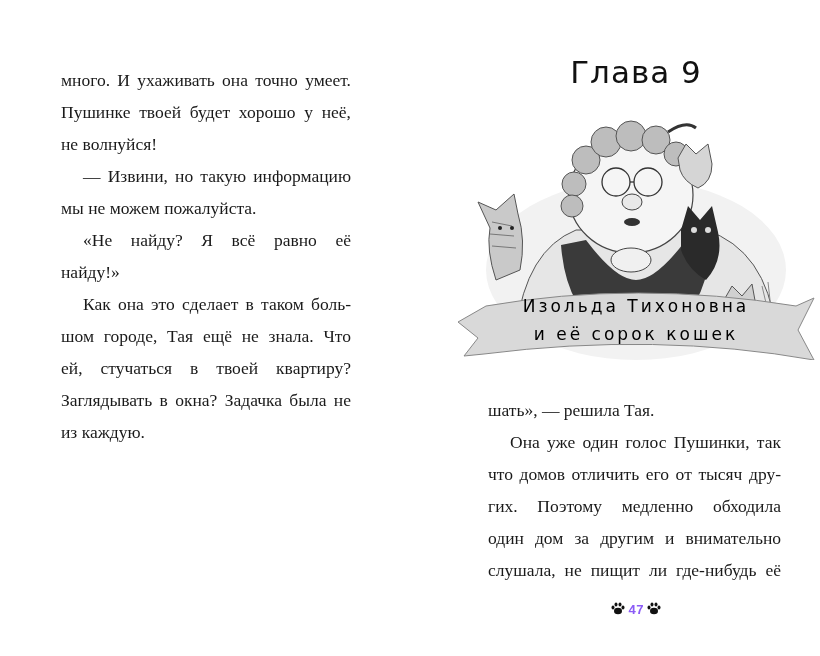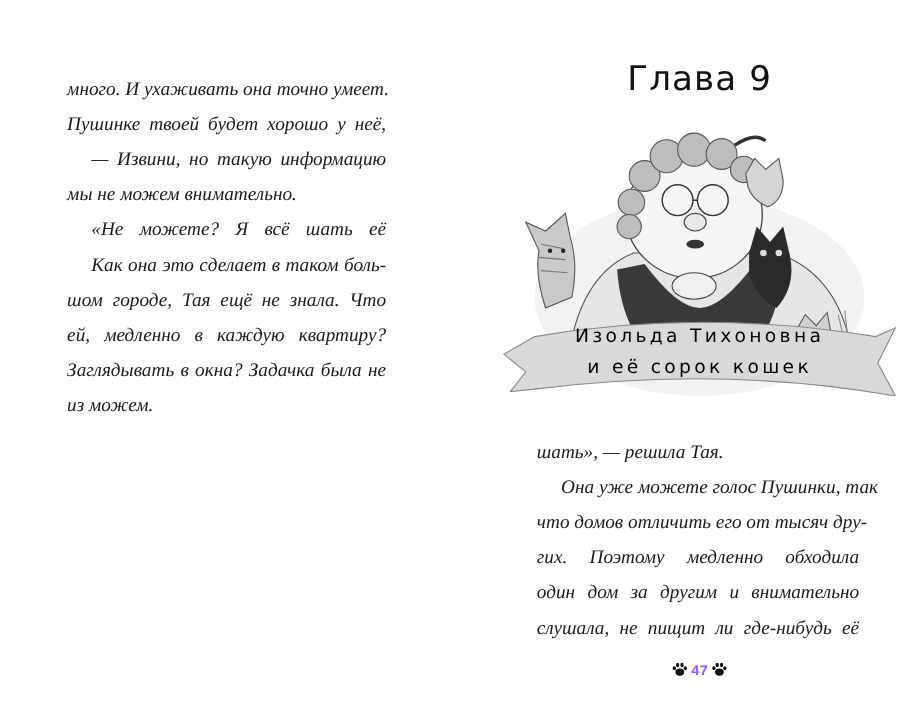--- a/index.html
+++ b/index.html
@@ -4,54 +4,56 @@
 <style>
   html, body { margin:0; padding:0; background:#ffffff; }
   body { width:820px; height:656px; position:relative; overflow:hidden;
          font-family:"Liberation Serif","DejaVu Serif",serif; color:#1a1a1a; }
   .page { position:absolute; top:0; height:656px; }
   .left { left:0; width:410px; }
   .right { left:431px; width:410px; }
   .text { position:absolute; font-size:17.5px; line-height:32px; text-align:justify; }
   .left .text { left:61px; top:64px; width:290px; }
   .para { margin:0; text-indent:0; }
-  .line { display:block; text-align:justify; text-align-last:justify; white-space:nowrap;font-style:italic; }
+  .line { display:block; text-align:justify; text-align-last:justify; white-space:nowrap; }
   .line.last { text-align-last:left; }
   .chapter-title { position:absolute; left:0; width:410px; top:54px; text-align:center;
                    font-family:"DejaVu Sans","Liberation Sans",sans-serif; font-size:31px; letter-spacing:1px; color:#111; }
   .illustration { position:absolute; left:25px; top:110px; width:360px; height:250px; }
   .banner-text { position:absolute; left:0; width:410px; text-align:center;
                  font-family:"DejaVu Sans","Liberation Sans",sans-serif; font-size:17px; letter-spacing:3px; color:#000000; }
   .rtext { position:absolute; left:57px; top:394px; width:293px; font-size:17.5px; line-height:32px; }
   .folio { position:absolute; left:0; width:410px; top:602px; text-align:center;
            font-family:Liberation Mono, monospace; font-weight:bold; font-size:13px; color:#8b5cf6; }
   .paw { display:inline-block; width:14px; height:13px; vertical-align:-1px; margin:0 3px; }
 </style>
 </head>
 <body>
 
 <div class="page left">
   <div class="text">
     <p class="para">
       <span class="line">много. И ухаживать она точно умеет.</span>
       <span class="line">Пушинке твоей будет хорошо у неё,</span>
+      <span class="line last">не волнуйся!</span>
     </p>
     <p class="para">
       <span class="line" style="padding-left:22px">— Извини, но такую информацию</span>
-      <span class="line last">мы не можем внимательно.</span>
+      <span class="line last">мы не можем пожалуйста.</span>
     </p>
     <p class="para">
-      <span class="line" style="padding-left:22px">«Не можете? Я всё шать её</span>
+      <span class="line" style="padding-left:22px">«Не найду? Я всё равно её</span>
+      <span class="line last">найду!»</span>
     </p>
     <p class="para">
       <span class="line" style="padding-left:22px">Как она это сделает в таком боль-</span>
       <span class="line">шом городе, Тая ещё не знала. Что</span>
-      <span class="line">ей, медленно в каждую квартиру?</span>
+      <span class="line">ей, стучаться в твоей квартиру?</span>
       <span class="line">Заглядывать в окна? Задачка была не</span>
-      <span class="line last">из можем.</span>
+      <span class="line last">из каждую.</span>
     </p>
   </div>
 </div>
 
 <div class="page right">
   <div class="chapter-title">Глава 9</div>
 
   <svg class="illustration" viewBox="0 0 360 250" xmlns="http://www.w3.org/2000/svg">
 
     <ellipse cx="180" cy="160" rx="150" ry="90" fill="#f2f2f2"></ellipse>
@@ -108,21 +110,21 @@
   </svg>
 
   <div class="banner-text" style="top:296px">Изольда Тихоновна</div>
   <div class="banner-text" style="top:324px">и её сорок кошек</div>
 
   <div class="rtext">
     <p class="para">
       <span class="line last">шать», — решила Тая.</span>
     </p>
     <p class="para">
-      <span class="line" style="padding-left:22px">Она уже можете голос Пушинки, так</span>
+      <span class="line" style="padding-left:22px">Она уже один голос Пушинки, так</span>
       <span class="line">что домов отличить его от тысяч дру-</span>
       <span class="line">гих. Поэтому медленно обходила</span>
       <span class="line">один дом за другим и внимательно</span>
       <span class="line">слушала, не пищит ли где-нибудь её</span>
     </p>
   </div>
 
   <div class="folio">
     <svg class="paw" viewBox="0 0 14 13">
       <ellipse cx="7" cy="9" rx="4" ry="3.3" fill="#111"></ellipse>

